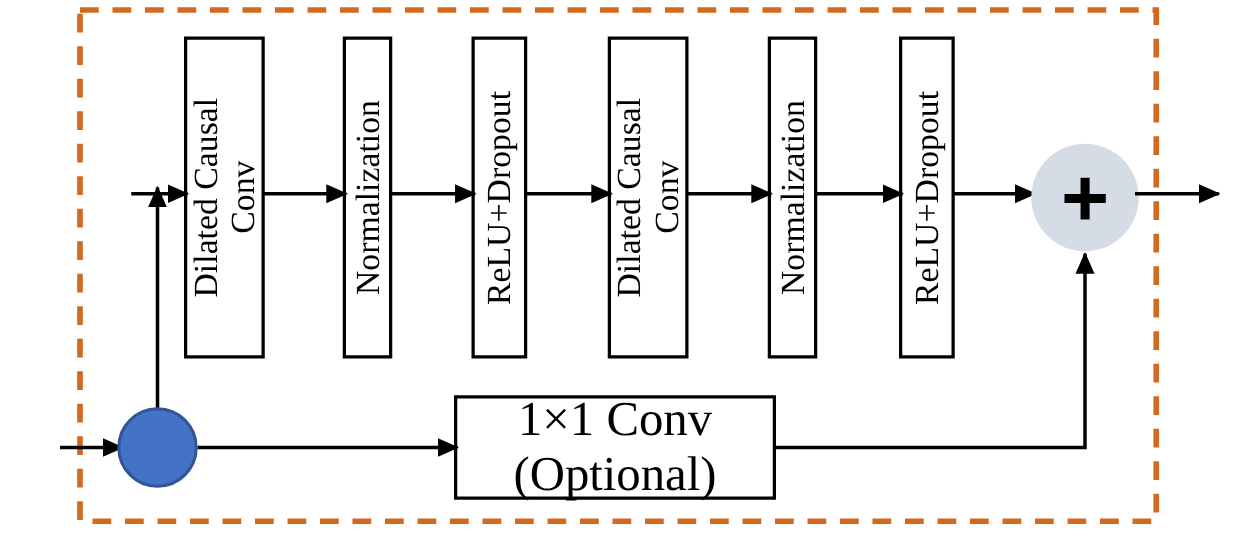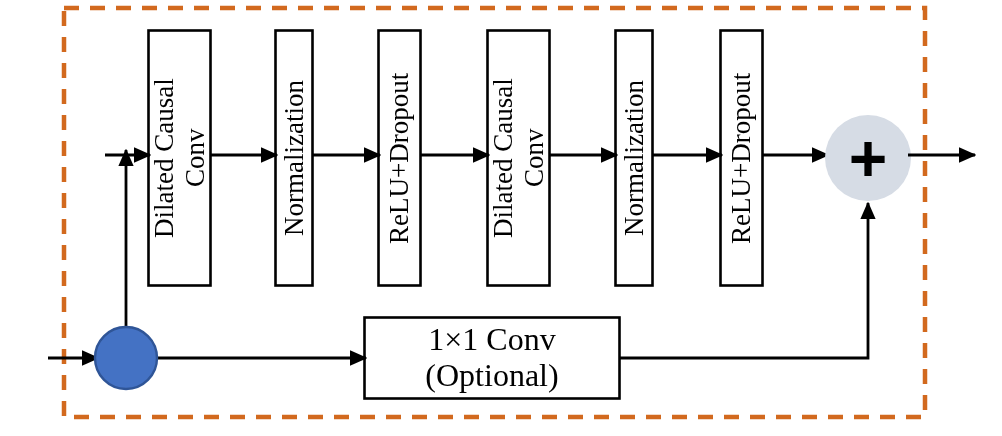--- a/index.html
+++ b/index.html
@@ -113,18 +113,18 @@
 
   <div class="blk-label vert" style="left:378px; top:30px; width:43px; height:256px; font-size:27px;">ReLU+Dropout</div>
 
   <div class="blk-label vert" style="left:487px; top:30px; width:63px; height:256px; font-size:27px;">Dilated Causal
 Conv</div>
 
   <div class="blk-label vert" style="left:615px; top:30px; width:38px; height:256px; font-size:27px;">Normalization</div>
 
   <div class="blk-label vert" style="left:720px; top:30px; width:43px; height:256px; font-size:27px;">ReLU+Dropout</div>
 
-  <div class="blk-label" style="left:364px; top:317px; width:256px; height:82px; font-size:32px;">1×1 Conv
+  <div class="blk-label" style="left:364px; top:317px; width:256px; height:82px; font-size:39px;">1×1 Conv
 (Optional)</div>
 
   <div class="plus-glyph" style="left:825px; top:115px; width:86px; height:86px; font-size:66px;">+</div>
 
 </div>
 
 </body></html>

